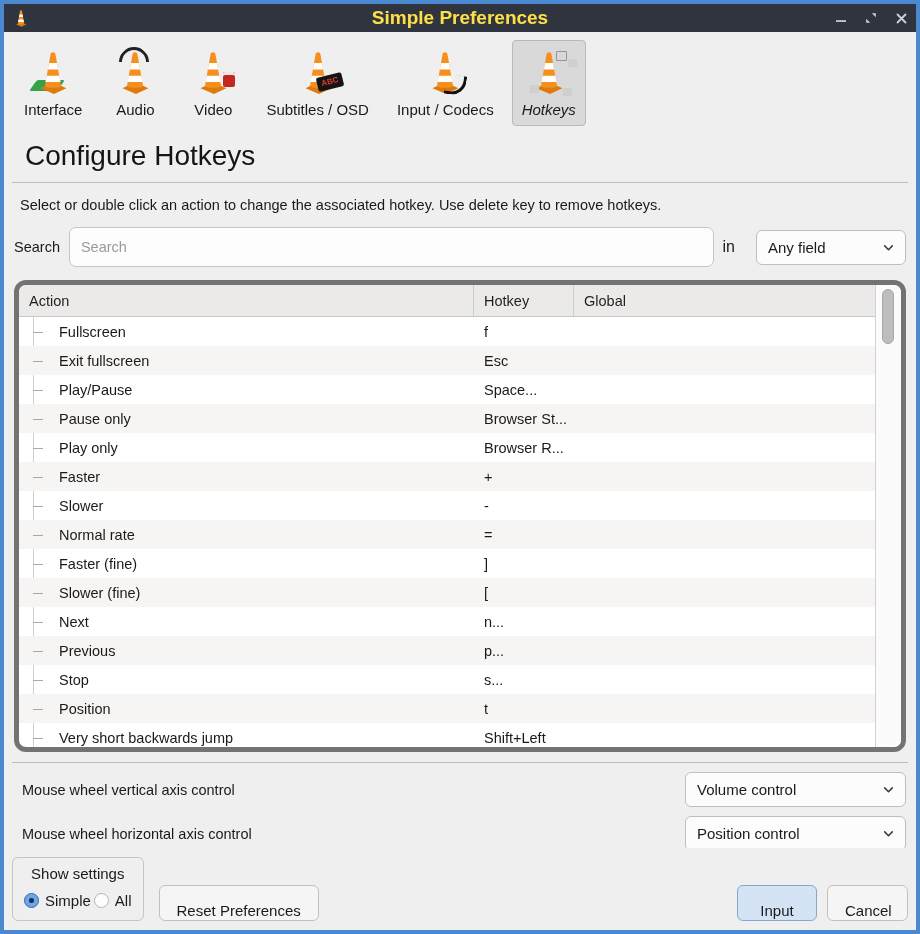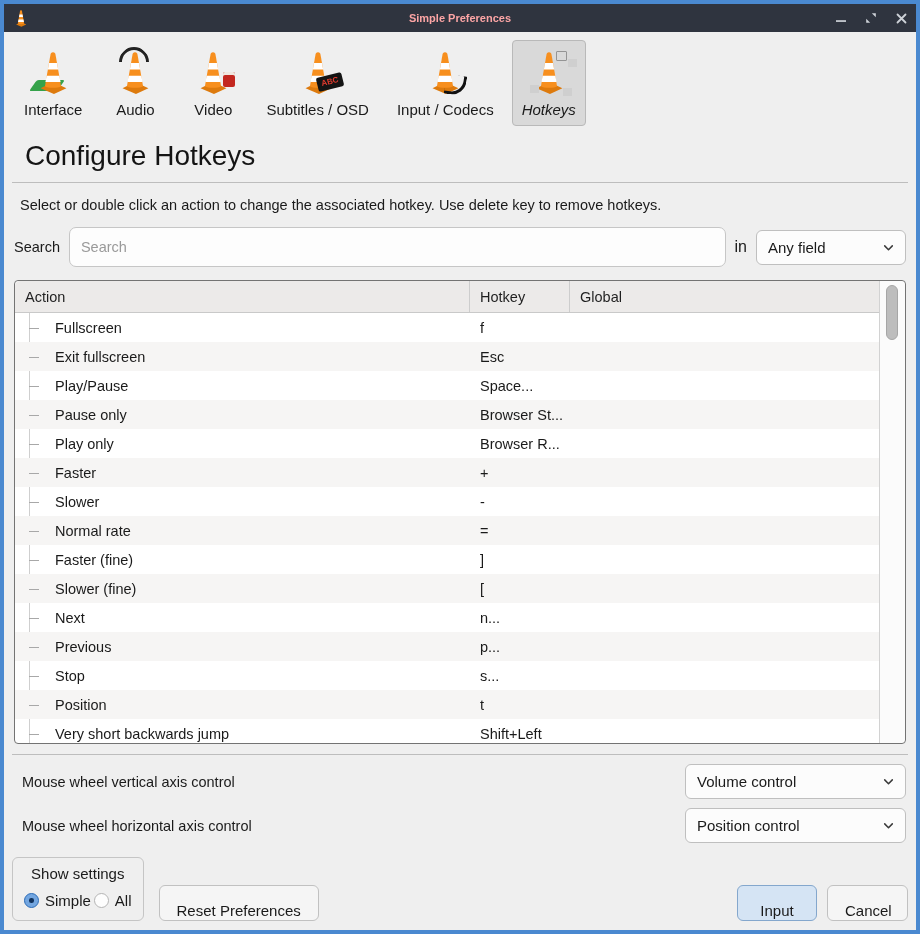--- a/index.html
+++ b/index.html
@@ -2,21 +2,21 @@
 <html><head>
 <meta charset="utf-8">
 <style>
   html,body{margin:0;padding:0;}
   body{width:920px;height:934px;font-family:"Liberation Sans",sans-serif;color:#1a1a1a;}
   .window{box-sizing:border-box;width:920px;height:934px;border:4px solid #4a89d0;background:#efefef;display:flex;flex-direction:column;overflow:hidden;}
 
   
   .titlebar{flex:none;height:28px;background:#2f343f;display:grid;grid-template-columns:90px 1fr 90px;align-items:center;padding:0 8px;}
   .titlebar .logo{width:18px;height:18px;}
-  .titlebar .title{text-align:center;color:#fca5a5;font-weight:bold;font-size:11px;}
+  .titlebar .title{text-align:center;color:#fde047;font-weight:bold;font-size:19px;}
   .win-controls{display:flex;justify-content:flex-end;gap:16px;align-items:center;}
   .win-btn{width:14px;height:14px;display:flex;align-items:center;justify-content:center;cursor:default;}
 
   
   .content{flex:1;padding:0 8px;display:flex;flex-direction:column;overflow:hidden;}
 
   
   .toolbar{display:flex;align-items:stretch;gap:8px;margin:8px 2px 2px;}
   .tool{display:flex;flex-direction:column;align-items:center;justify-content:flex-end;gap:3px;padding:5px 9px 7px;border:1px solid transparent;border-radius:4px;font-size:15px;}
   .tool.selected{background:#d9d9d9;border-color:#b9b9b9;font-style:italic;}
@@ -34,25 +34,25 @@
   h1.page-title{font-size:28px;font-weight:400;margin:12px 13px 0;color:#141414;}
   hr.divider{border:none;border-top:1px solid #bdbdbd;margin:10px 0 0;}
   p.desc{font-size:14.5px;margin:14px 8px 12px;}
 
   
   .search-row{display:flex;align-items:center;gap:9px;margin:2px 2px 13px;}
   .search-row label{font-size:14.5px;}
   .search-input{flex:1;height:40px;box-sizing:border-box;border:1px solid #c6c6c6;border-radius:7px;background:#fdfdfd;padding:0 11px;font-size:14.5px;font-family:inherit;color:#1a1a1a;outline:none;}
   .search-input::placeholder{color:#9a9a9a;}
   .combo{box-sizing:border-box;height:35px;border:1px solid #bfbfbf;border-radius:6px;background:#fcfcfc;display:flex;align-items:center;justify-content:space-between;padding:0 10px 0 11px;font-size:15px;gap:8px;}
-  .combo.search-field{width:150px;}
+  .combo.search-field{width:150px;margin-left:12px;}
   .chev{width:13px;height:13px;flex:none;}
 
   
-  .table{position:relative;margin:0 2px;height:462px;border:1px solid #737373;border-radius:4px;background:#fff;overflow:hidden;flex:none;}
+  .table{position:relative;margin:0 2px;height:462px;border:5px solid #737373;border-radius:12px;background:#fff;overflow:hidden;flex:none;}
   .thead{position:absolute;top:0;left:0;right:25px;height:31px;background:#eceae9;border-bottom:1px solid #c9c9c9;display:flex;border-radius:5px 0 0 0;}
   .th{display:flex;align-items:center;padding:0 10px;font-size:14.5px;color:#1f1f1f;box-sizing:border-box;}
   .col-action{width:455px;}
   .th.col-action,.th.col-hotkey{border-right:1px solid #cdcdcd;}
   .col-hotkey{width:100px;}
   .col-global{flex:1;}
   .tbody{position:absolute;top:32px;left:0;right:25px;bottom:0;overflow:hidden;}
   .trunk{position:absolute;left:14px;top:0;bottom:0;border-left:1px solid #cfcfcf;}
   .row{display:flex;height:29px;align-items:center;font-size:14.5px;position:relative;}
   .row.alt{background:#f6f5f4;}

